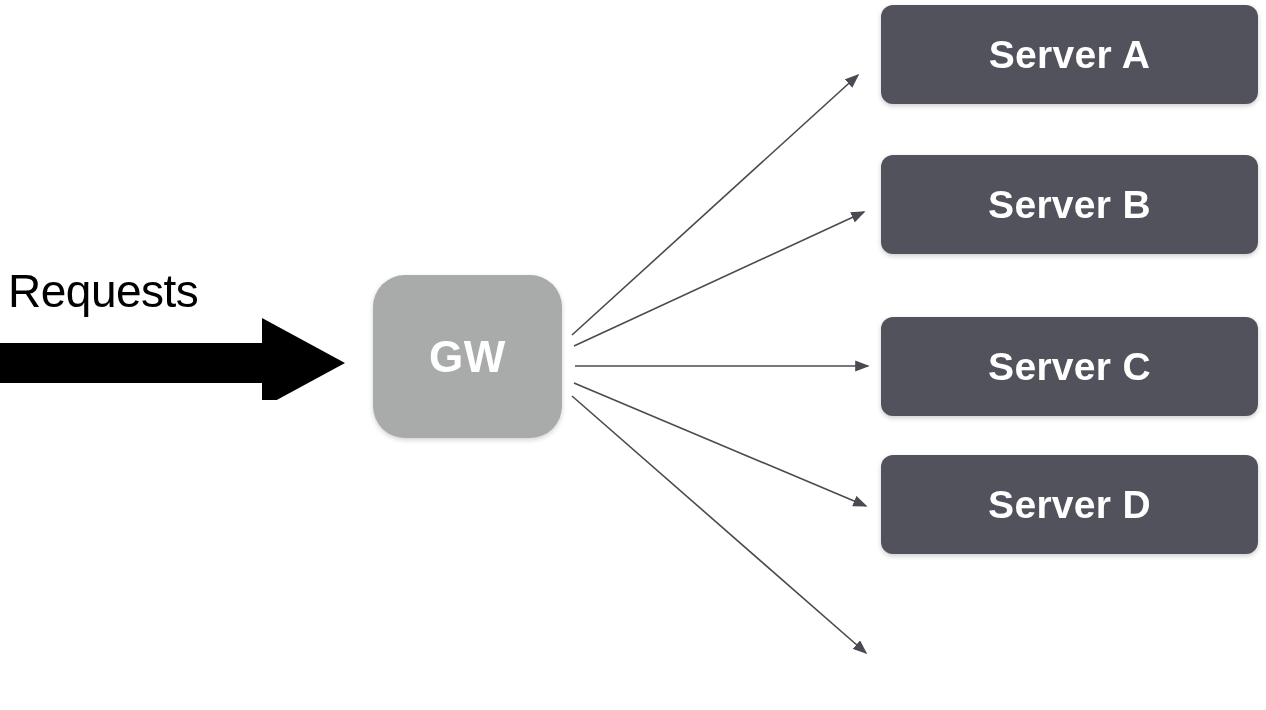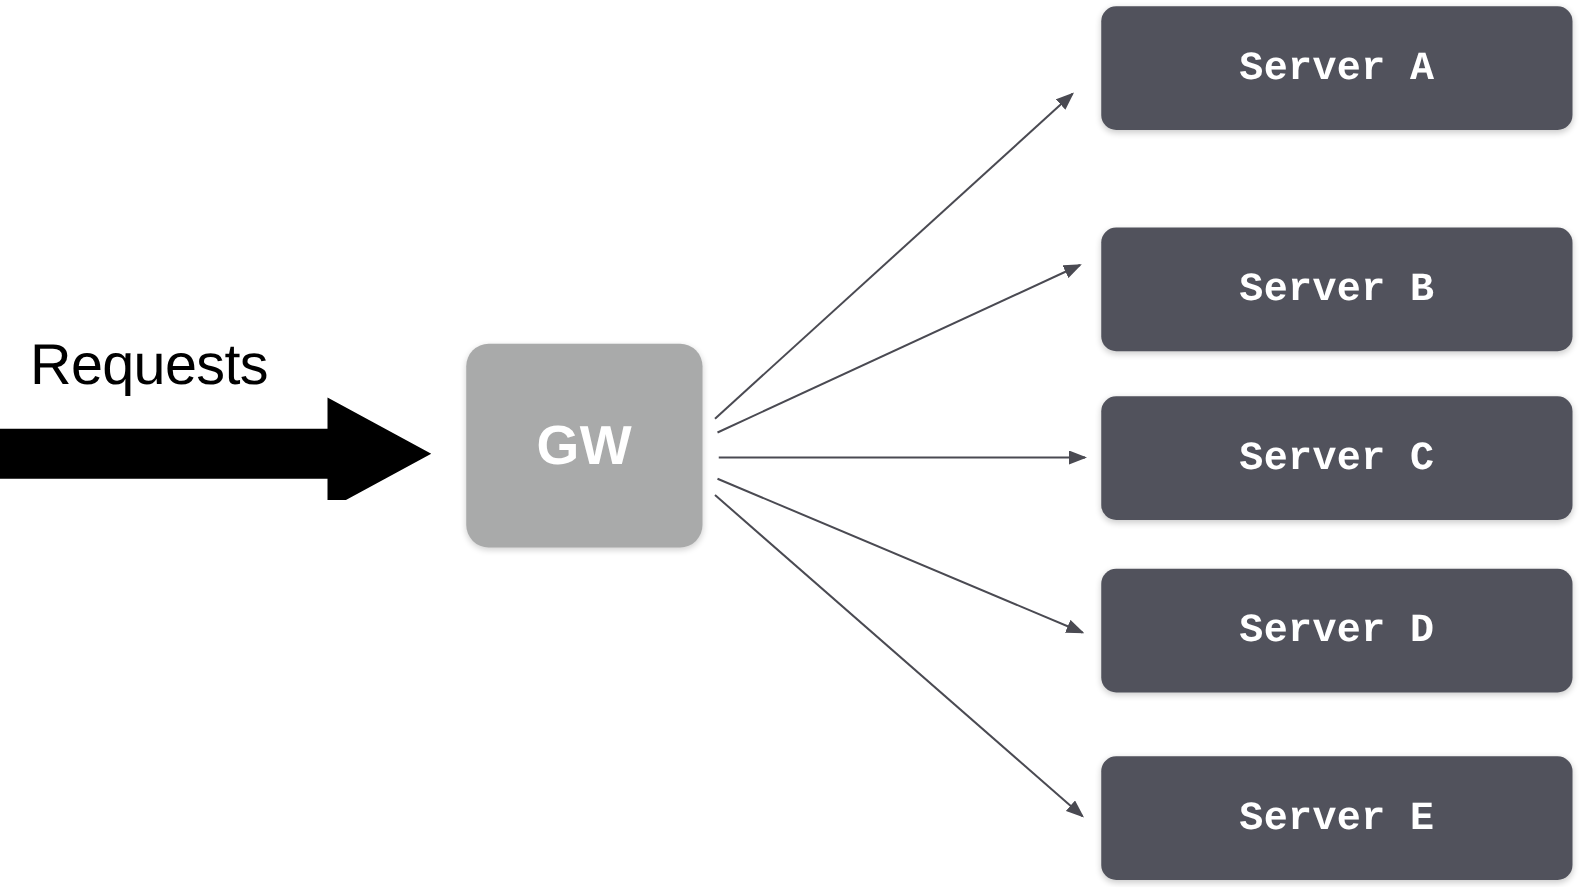--- a/index.html
+++ b/index.html
@@ -13,21 +13,21 @@
   #canvas {
     position: relative;
     width: 1266px;
     height: 710px;
     background: #ffffff;
     overflow: hidden;
   }
   
   #requests-label {
     position: absolute;
-    left: 24px;
+    left: 8px;
     top: 268px;
     font-family: "Liberation Sans", sans-serif;
     font-size: 46px;
     font-weight: 400;
     color: #000000;
     letter-spacing: -0.5px;
     line-height: 1;
     white-space: nowrap;
   }
   
@@ -39,21 +39,21 @@
     height: 90px;
   }
   
   #gw-node {
     position: absolute;
     left: 373px;
     top: 275px;
     width: 189px;
     height: 163px;
     background: #a9aaaa;
-    border-radius: 18px;
+    border-radius: 32px;
     box-shadow: 0 2px 5px rgba(0,0,0,0.18);
     display: flex;
     align-items: center;
     justify-content: center;
   }
   #gw-node .node-label {
     font-family: "Liberation Sans", sans-serif;
     font-size: 44px;
     font-weight: bold;
     color: #ffffff;
@@ -76,29 +76,29 @@
     width: 377px;
     height: 99px;
     background: #51525c;
     border-radius: 12px;
     box-shadow: 0 2px 5px rgba(0,0,0,0.20);
     display: flex;
     align-items: center;
     justify-content: center;
   }
   .server-node .node-label {
-    font-family: Liberation Mono, monospace;
-    font-size: 32px;
+    font-family: Liberation Sans, sans-serif;
+    font-size: 39px;
     font-weight: bold;
     color: #ffffff;
     letter-spacing: 0.3px;
     user-select: none;
   }
   #server-node-0 { top: 5px; }
-  #server-node-1 { top: 155px; margin-top: 27px; }
+  #server-node-1 { top: 155px; }
   #server-node-2 { top: 317px; }
   #server-node-3 { top: 455px; align-items: center; }
   #server-node-4 { top: 605px; }
 </style>
 </head>
 <body>
 
 <div id="canvas">
 
   <div id="requests-label">Requests</div>
@@ -131,17 +131,14 @@
   </div>
   <div class="server-node" id="server-node-1">
     <span class="node-label">Server B</span>
   </div>
   <div class="server-node" id="server-node-2">
     <span class="node-label">Server C</span>
   </div>
   <div class="server-node" id="server-node-3">
     <span class="node-label">Server D</span>
   </div>
-  <div class="server-node" id="server-node-4">
-    <span class="node-label">Server E</span>
-  </div>
 
 </div>
 
 </body></html>

